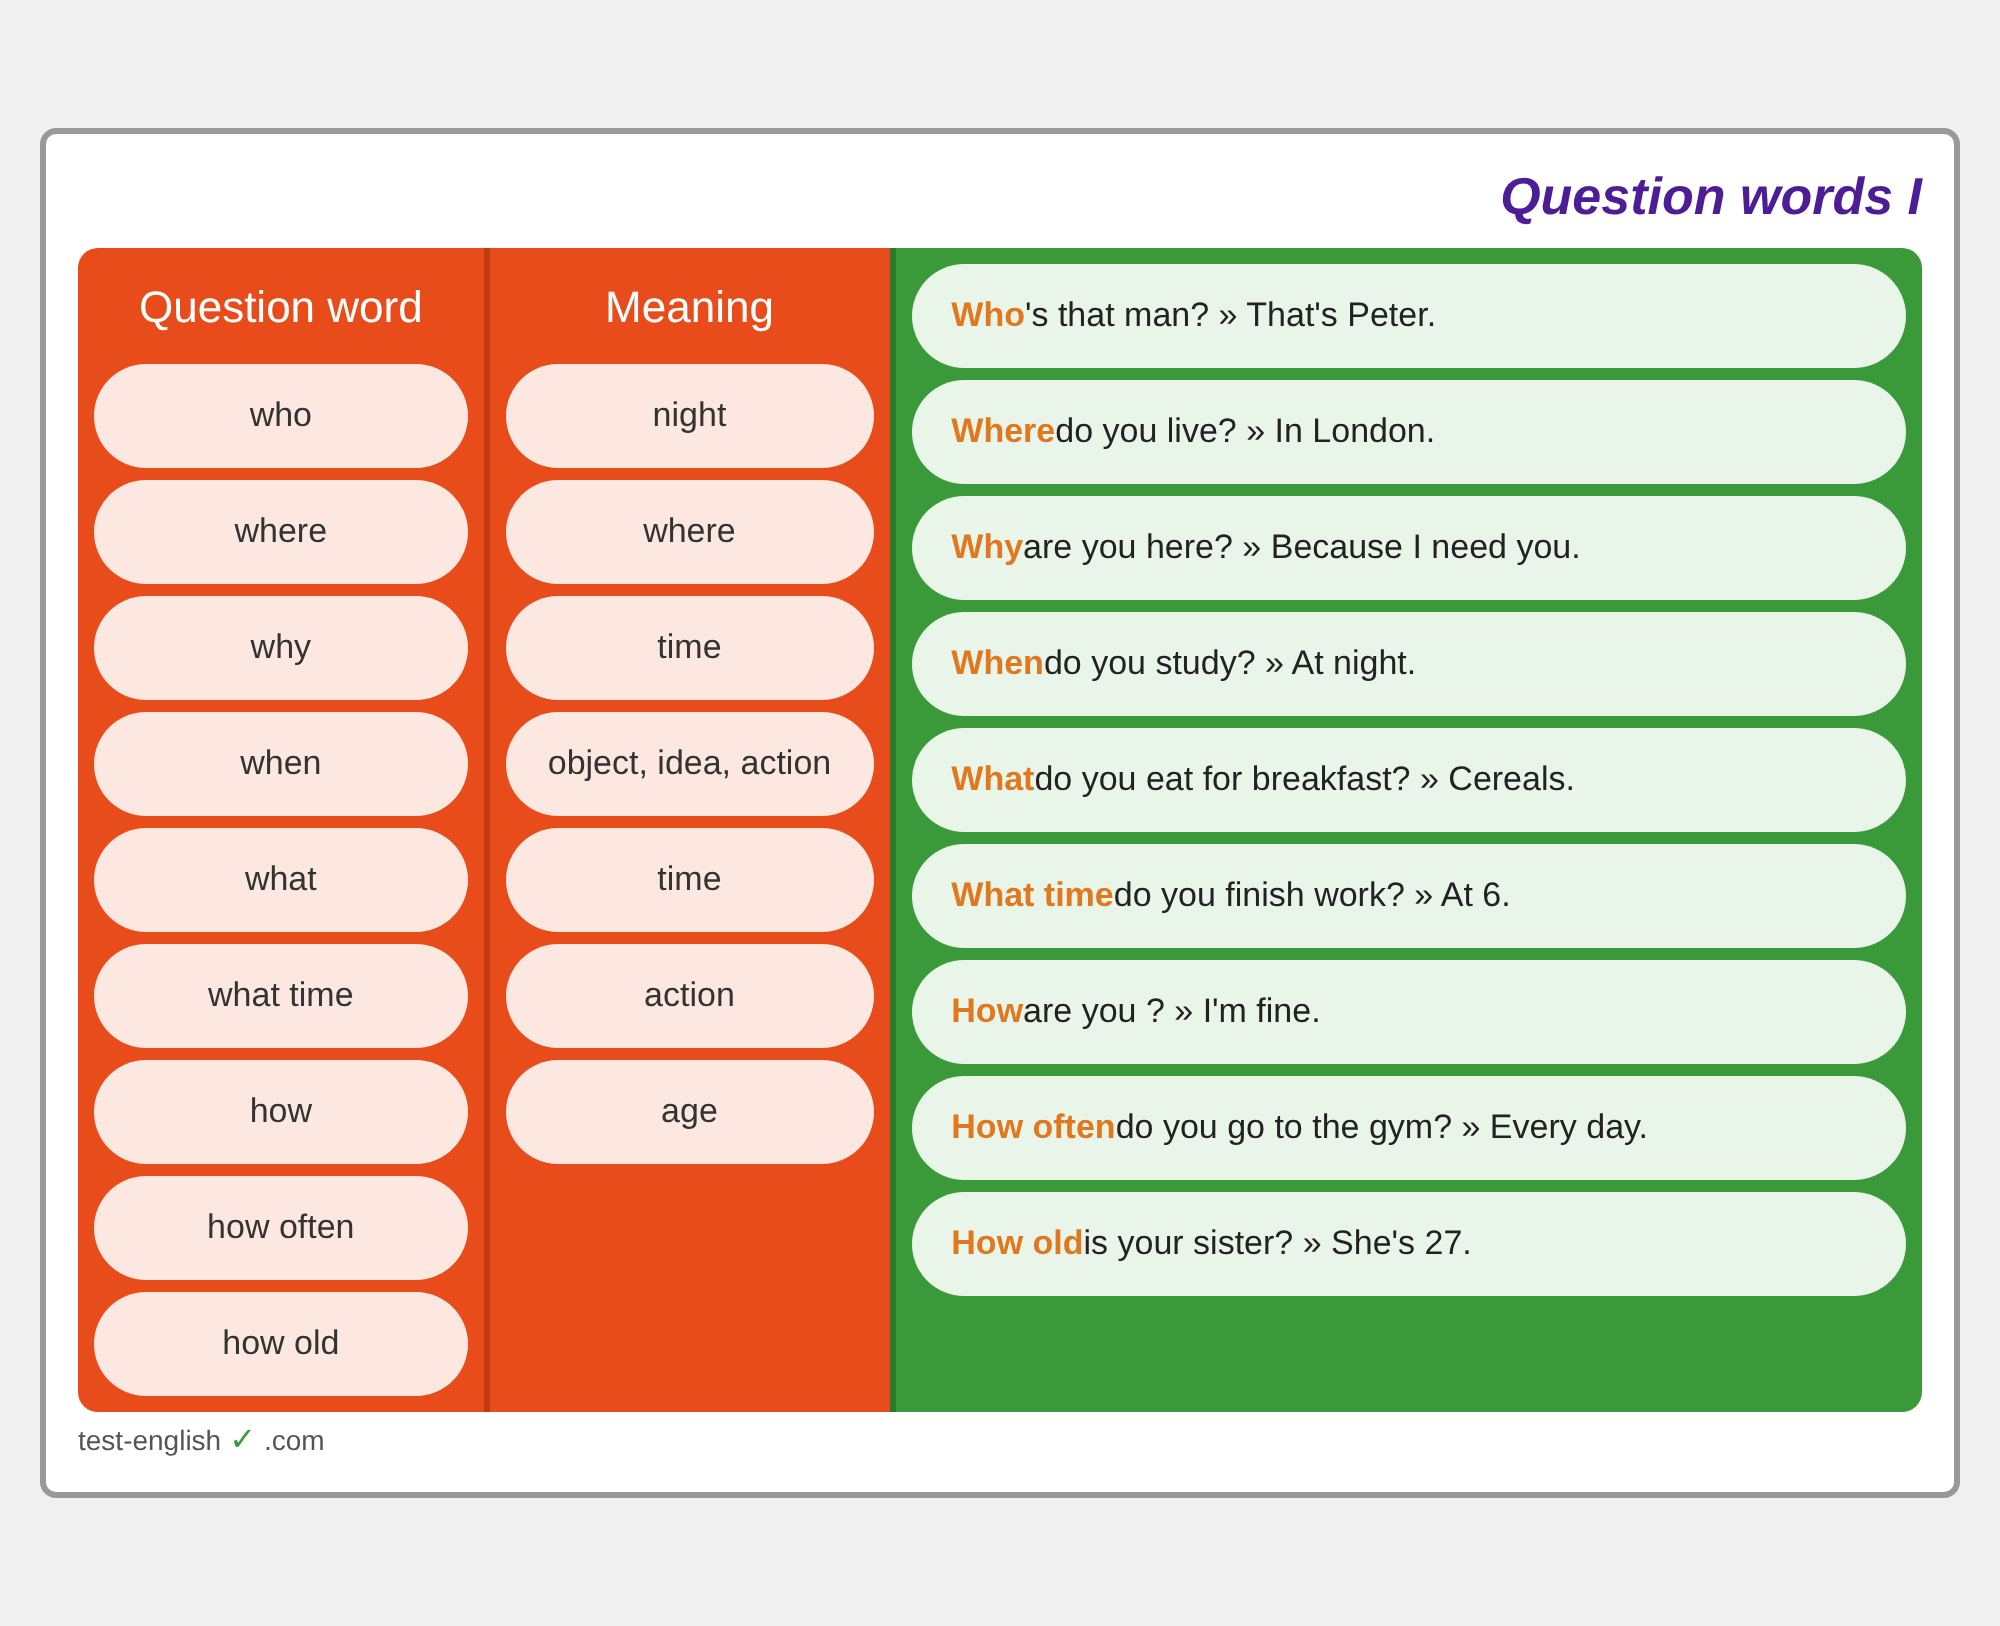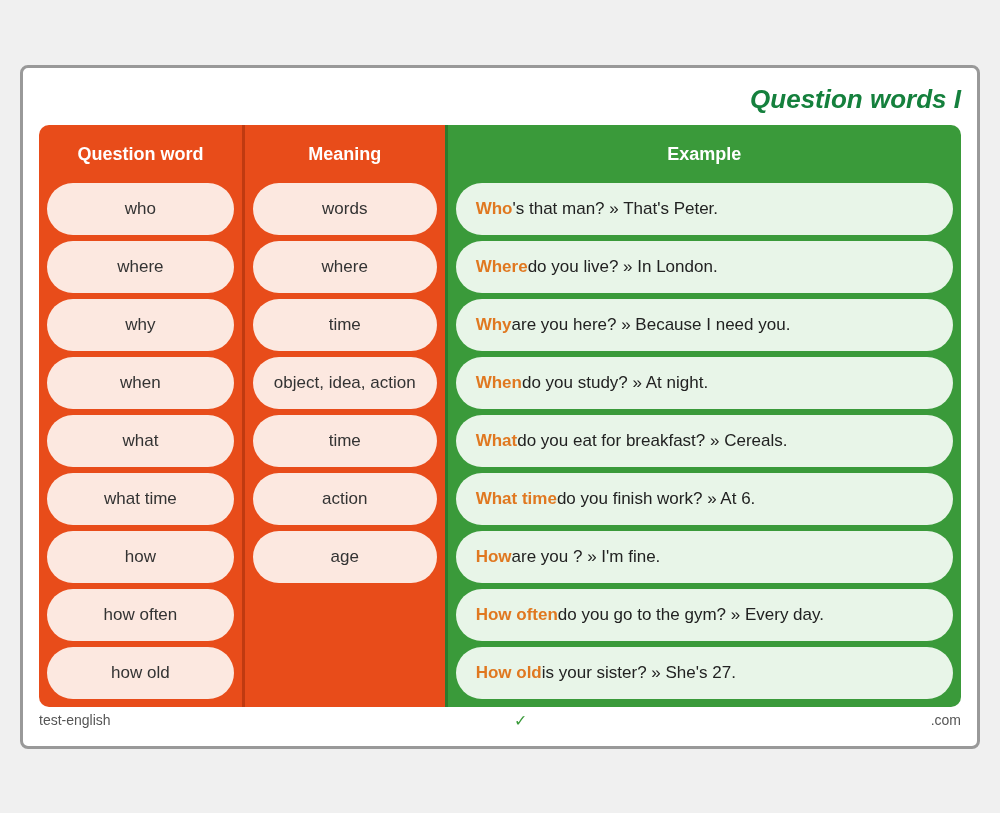--- a/index.html
+++ b/index.html
@@ -17,21 +17,21 @@
       border: 3px solid #999;
       border-radius: 8px;
       width: 960px;
       padding: 16px;
       position: relative;
     }
     .title {
       text-align: right;
       font-size: 26px;
       font-weight: bold;
-      color: #15803d;
+      color: #4c1d95;
       margin-bottom: 10px;
       font-style: italic;
     }
     .table-wrapper {
       display: flex;
       width: 100%;
       border-radius: 10px;
       overflow: hidden;
     }
     .col-question {
@@ -55,22 +55,22 @@
       background: #3a9a3a;
       flex: 1;
       display: flex;
       flex-direction: column;
       padding: 8px;
       gap: 6px;
       border-left: 3px solid #2d7a2d;
     }
     .col-header {
       color: white;
-      font-size: 18px;
-      font-weight: bold;
+      font-size: 22px;
+      font-weight: normal;
       text-align: center;
       padding: 8px 4px;
       min-height: 44px;
       display: flex;
       align-items: center;
       justify-content: center;
     }
     .pill {
       background: #fce8e0;
       border-radius: 30px;
@@ -97,21 +97,21 @@
       color: #e07820;
       font-weight: bold;
     }
     .footer {
       text-align: right;
       font-size: 14px;
       color: #555;
       margin-top: 4px;
       display: flex;
       align-items: center;
-      justify-content: space-between;
+      justify-content: flex-start;
       gap: 4px;
     }
     .footer-check {
       color: #3a9a3a;
       font-size: 16px;
     }
   </style>
 </head>
 <body>
 
@@ -128,31 +128,30 @@
         <div class="pill">when</div>
         <div class="pill">what</div>
         <div class="pill">what time</div>
         <div class="pill">how</div>
         <div class="pill">how often</div>
         <div class="pill">how old</div>
       </div>
 
     <div class="col-meaning">
       <div class="col-header">Meaning</div>
-    <div class="pill">words</div>
+    <div class="pill">night</div>
         <div class="pill">where</div>
         <div class="pill">time</div>
         <div class="pill">object, idea, action</div>
         <div class="pill">time</div>
         <div class="pill">action</div>
         <div class="pill">age</div>
       </div>
 
     <div class="col-example">
-      <div class="col-header">Example</div>
     <div class="pill-example"><span class="qword">Who</span>'s that man? » That's Peter.</div>
         <div class="pill-example"><span class="qword">Where</span> do you live? » In London.</div>
         <div class="pill-example"><span class="qword">Why</span> are you here? » Because I need you.</div>
         <div class="pill-example"><span class="qword">When</span> do you study? » At night.</div>
         <div class="pill-example"><span class="qword">What</span> do you eat for breakfast? » Cereals.</div>
         <div class="pill-example"><span class="qword">What time</span> do you finish work? » At 6.</div>
         <div class="pill-example"><span class="qword">How</span> are you ? » I'm fine.</div>
         <div class="pill-example"><span class="qword">How often</span> do you go to the gym? » Every day.</div>
         <div class="pill-example"><span class="qword">How old</span> is your sister? » She's 27.</div>
       </div>

